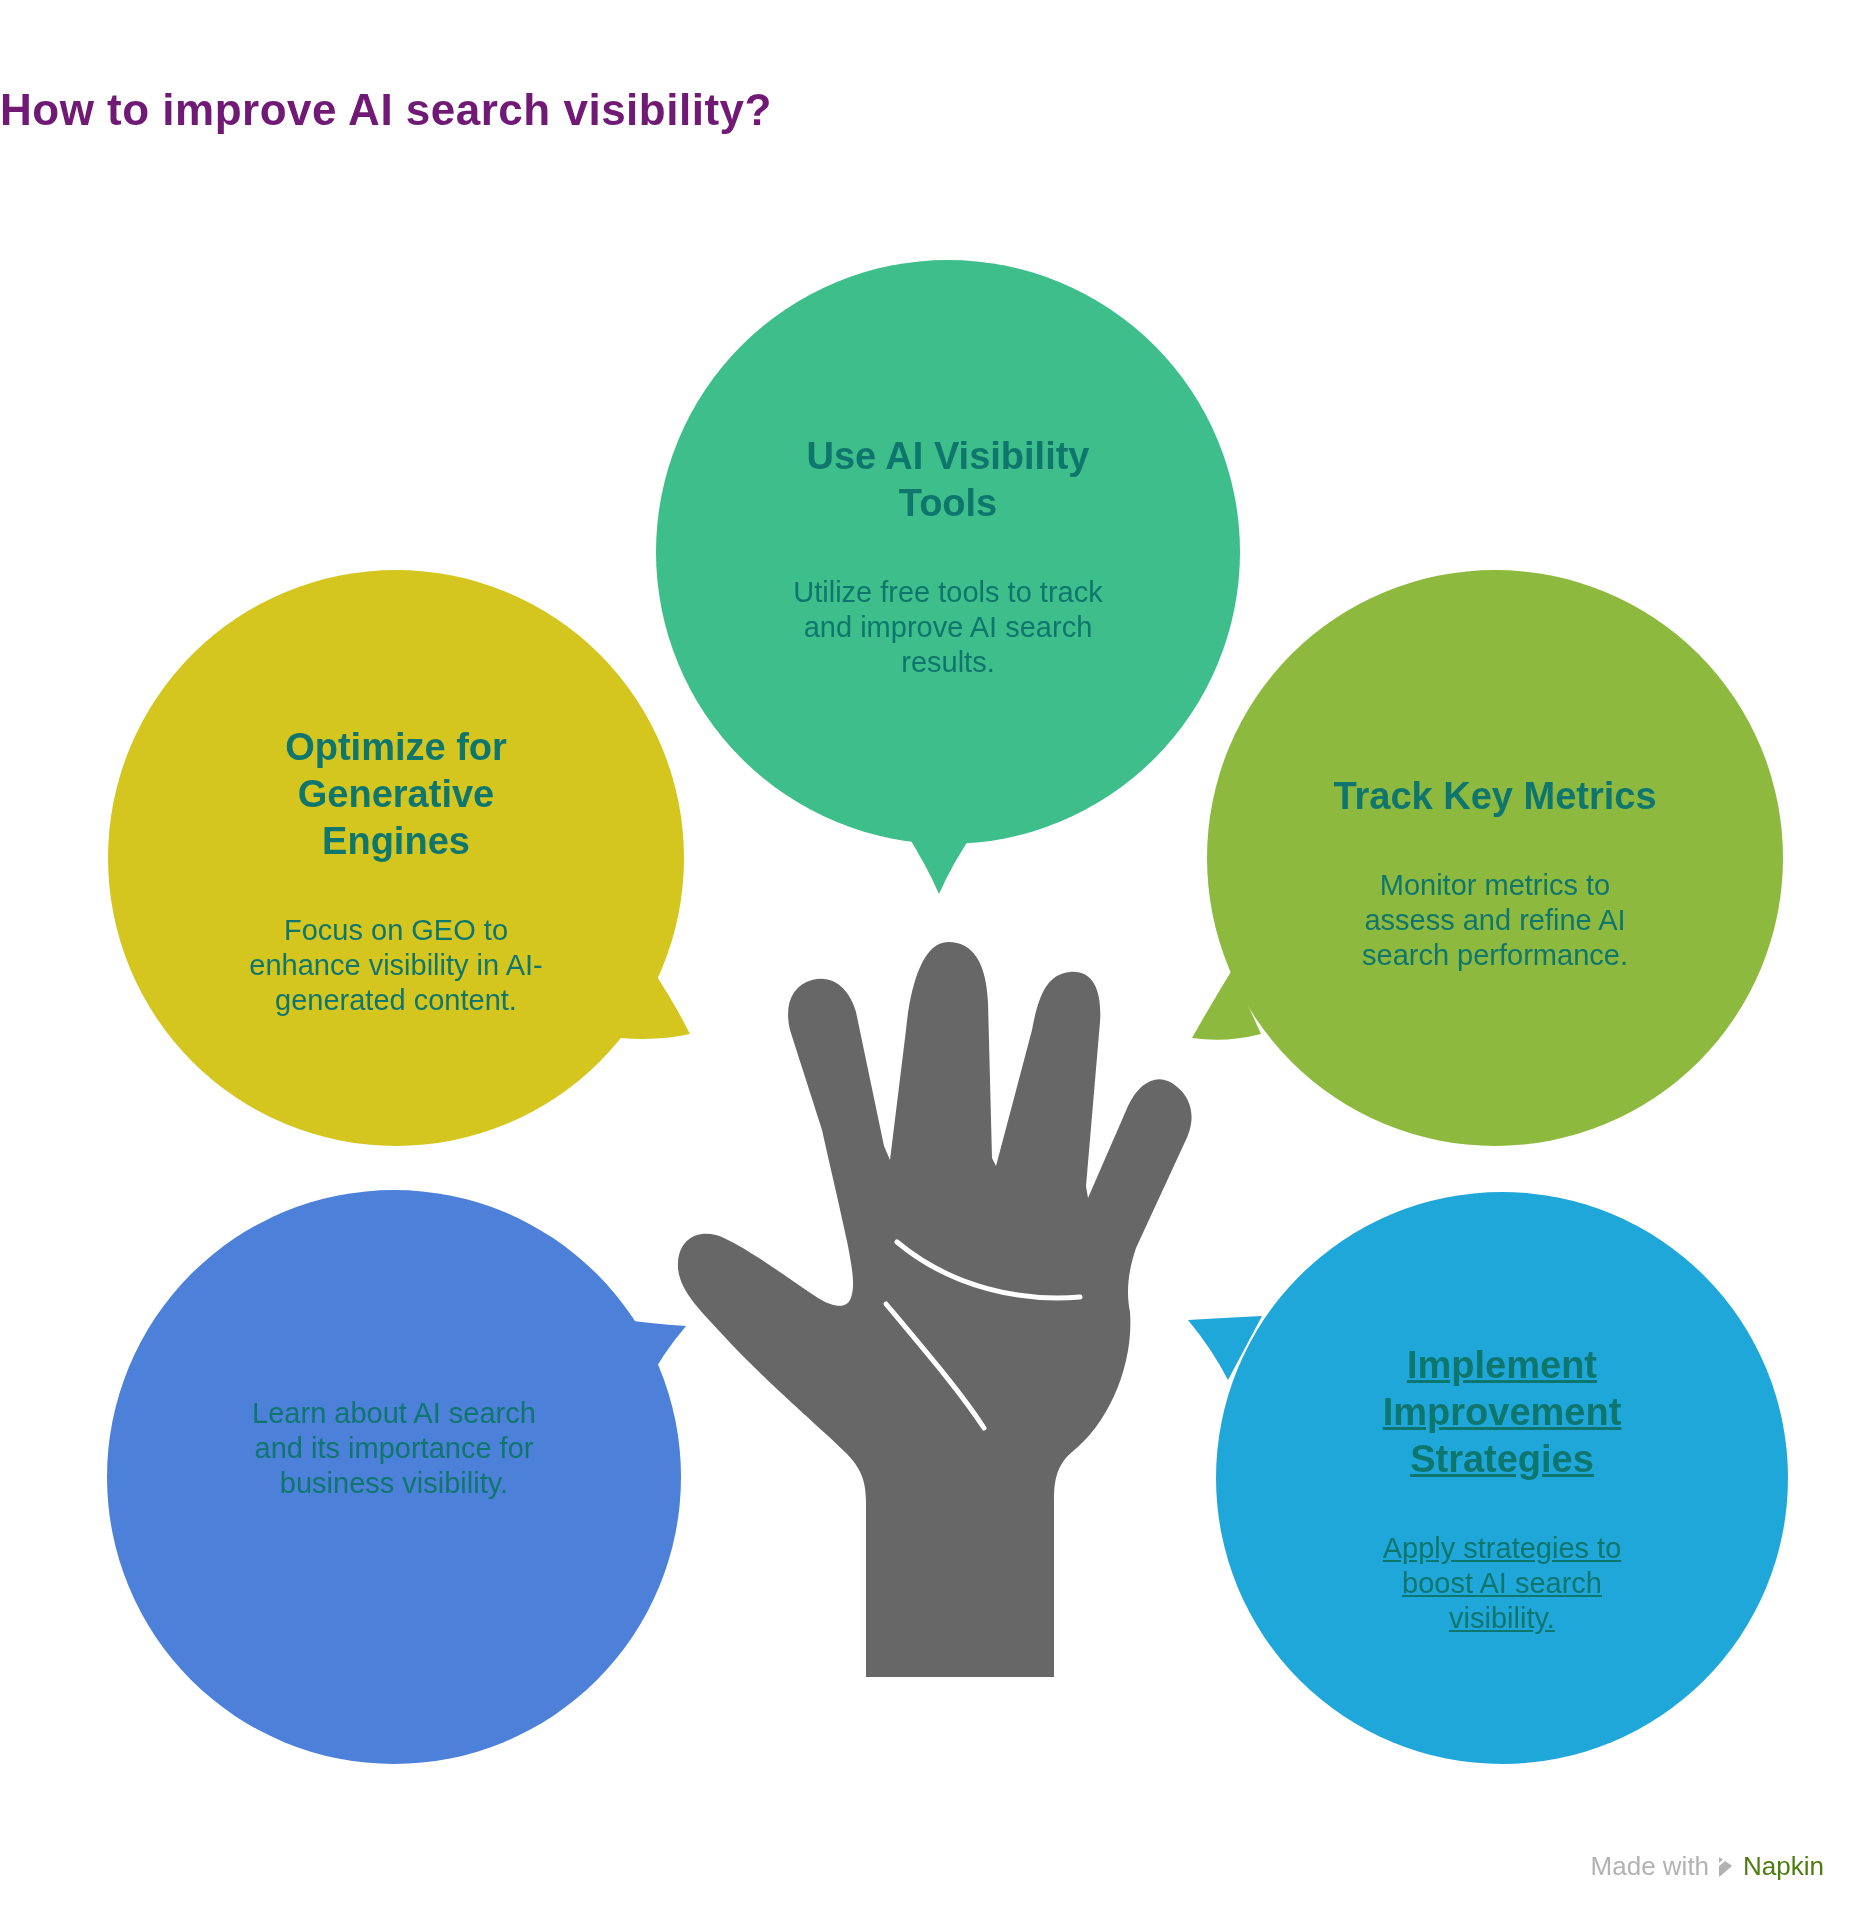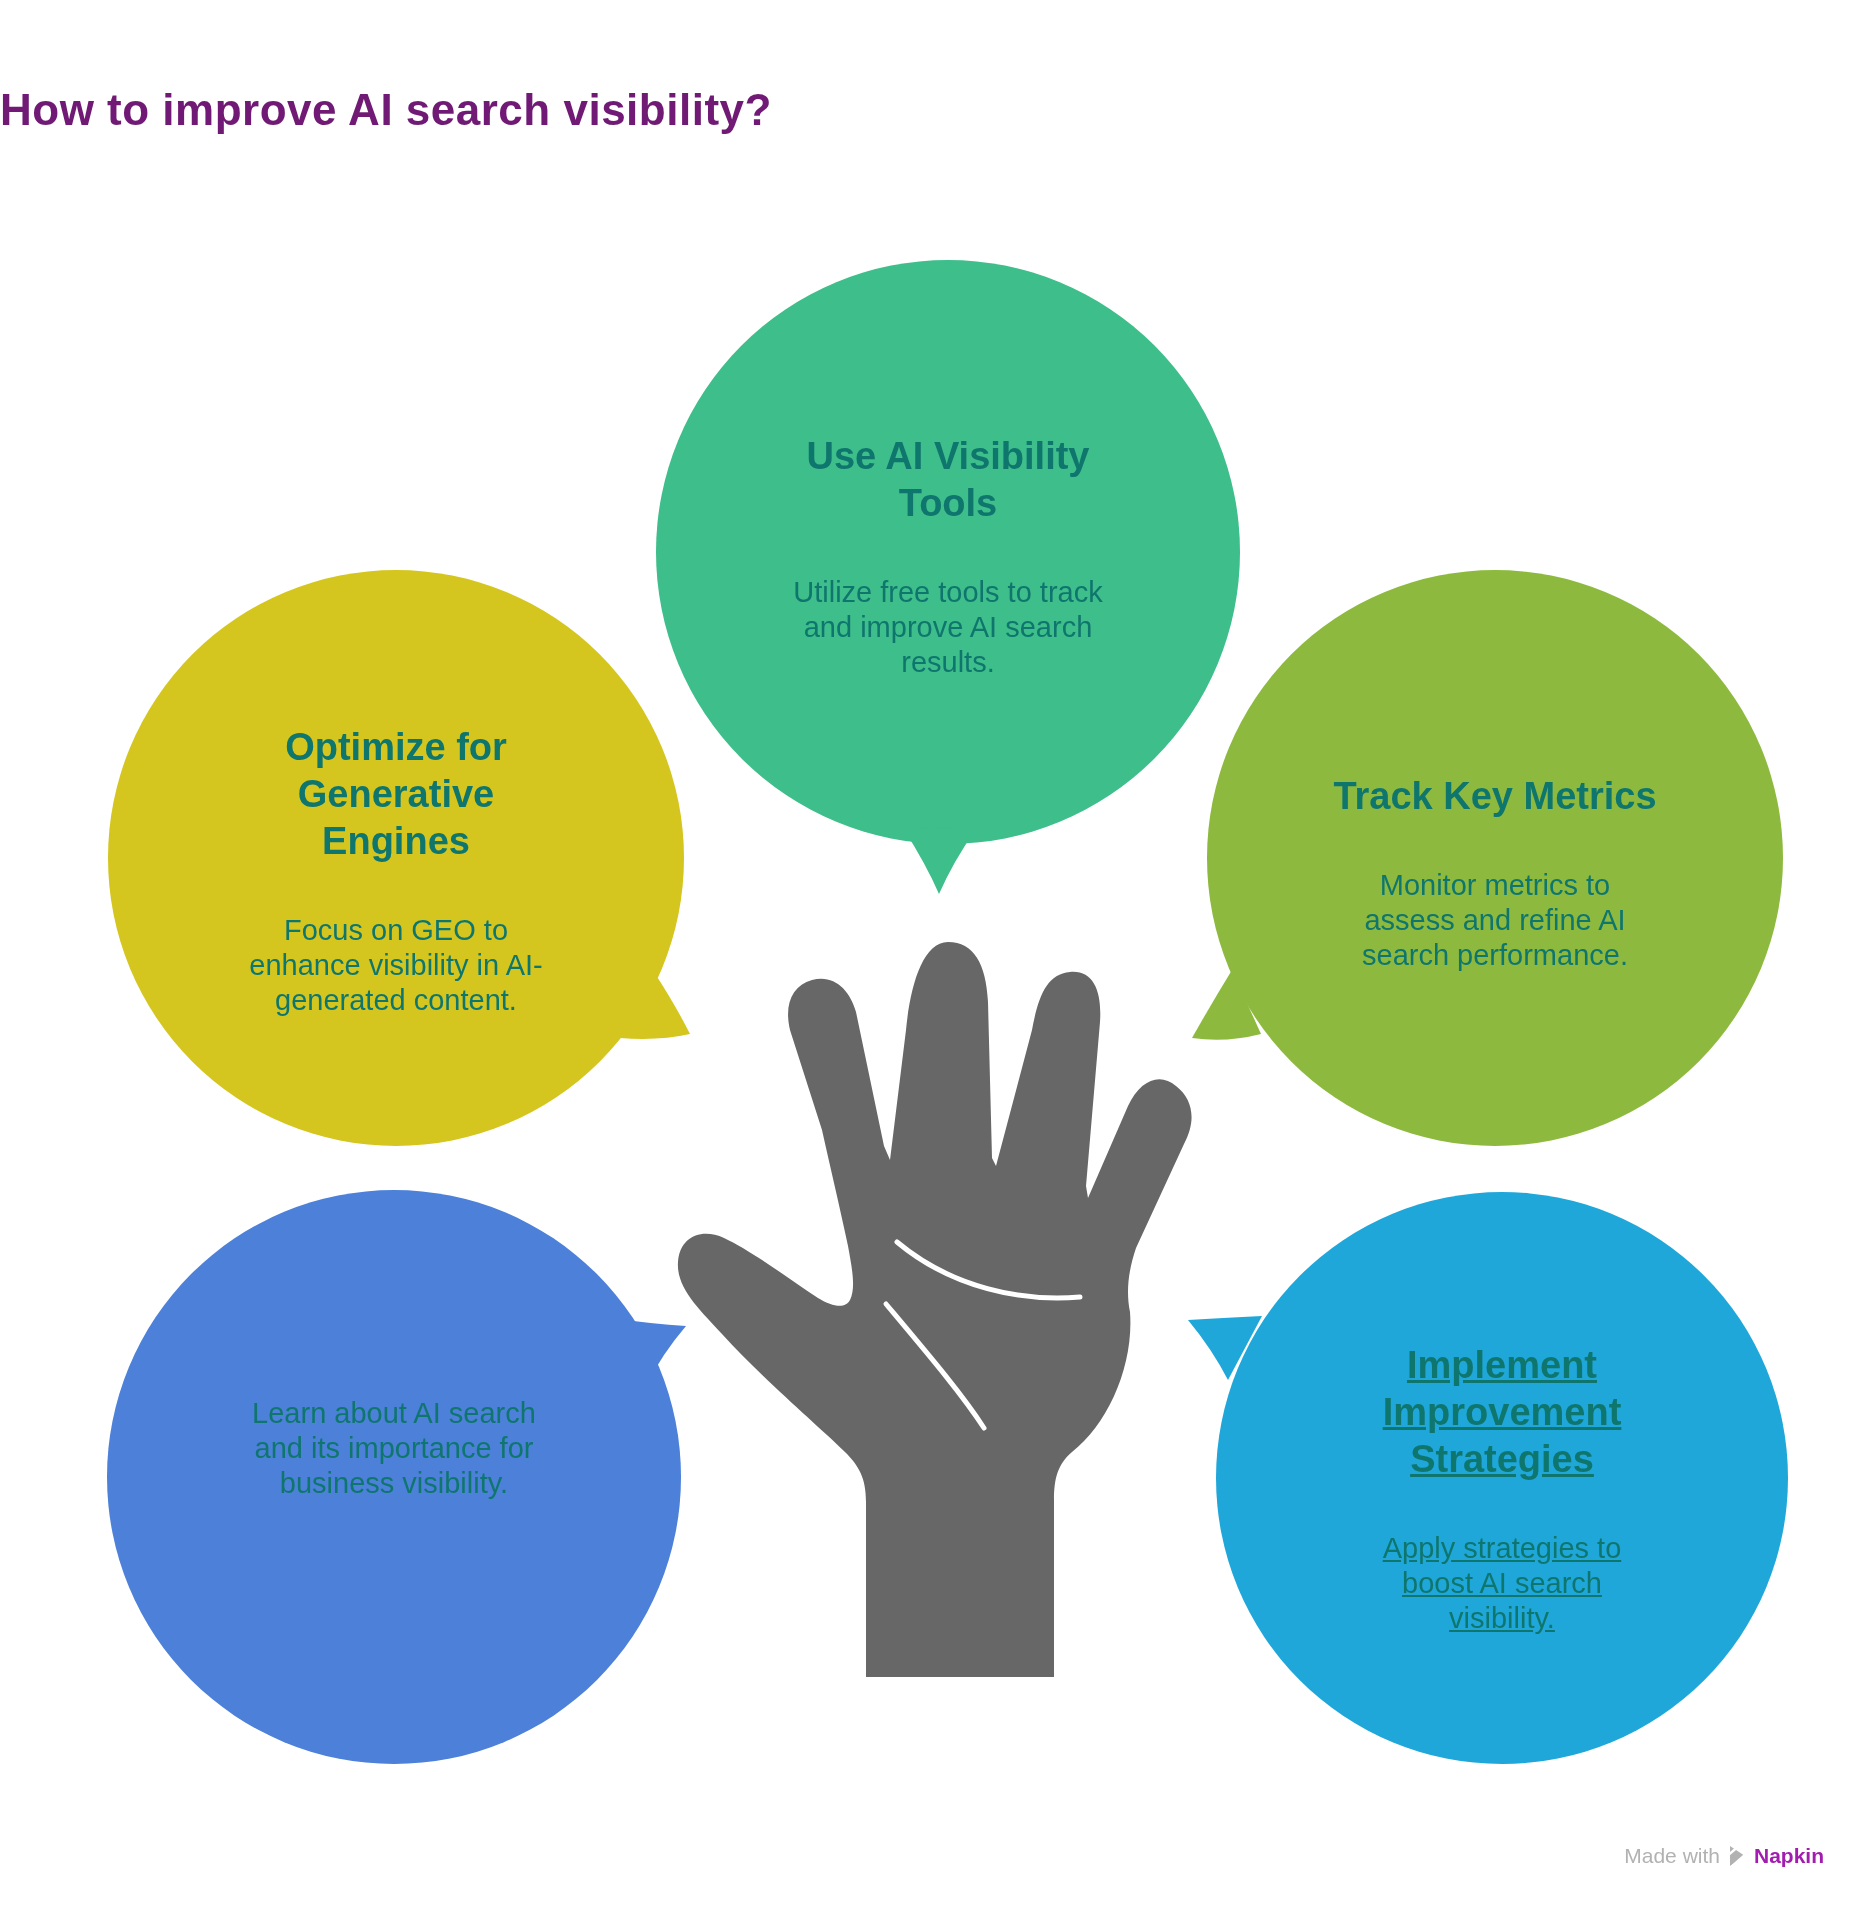--- a/index.html
+++ b/index.html
@@ -49,30 +49,30 @@
     margin-top: 30px;
   }
   .bt-top-center    { left: 713px;  top: 415px;  width: 470px; }
   .bt-middle-left   { left: 161px;  top: 706px;  width: 470px; }
   .bt-middle-right  { left: 1262px; top: 755px;  width: 466px; }
   .bt-bottom-left   { left: 159px;  top: 1348px; width: 470px; }
   .bt-bottom-right  { left: 1267px; top: 1324px; width: 470px; text-decoration: underline; }
   .watermark {
     position: absolute;
     right: 48px;
-    bottom: 52px;
+    bottom: 38px;
     display: flex;
     align-items: center;
     gap: 7px;
-    font-size: 21px;
+    font-size: 26px;
     color: #b2b2b2;
   }
   .watermark .brand {
-    color: #a21caf;
-    font-weight: 700;
+    color: #4d7c0f;
+    font-weight: 400;
   }
 </style>
 </head>
 <body>
 
 <div id="canvas">
 
   <svg id="shapes" width="1872" height="1920" viewBox="0 0 1872 1920">
 
     <g>

